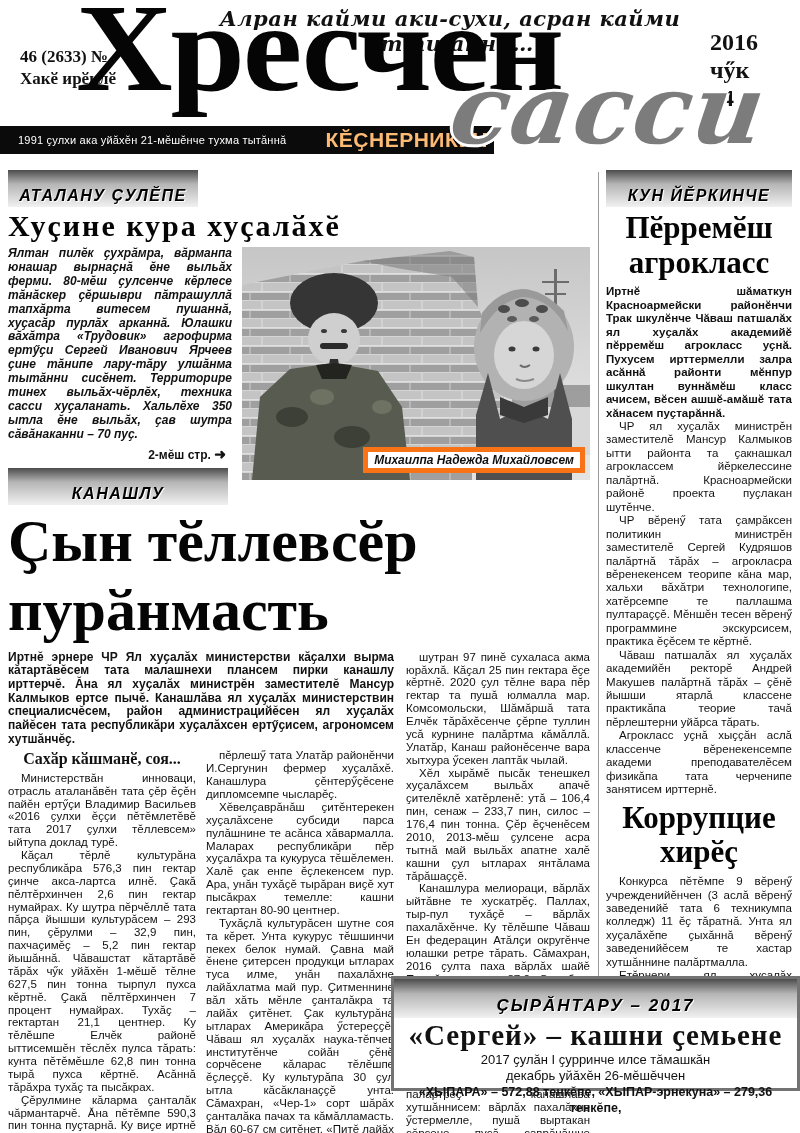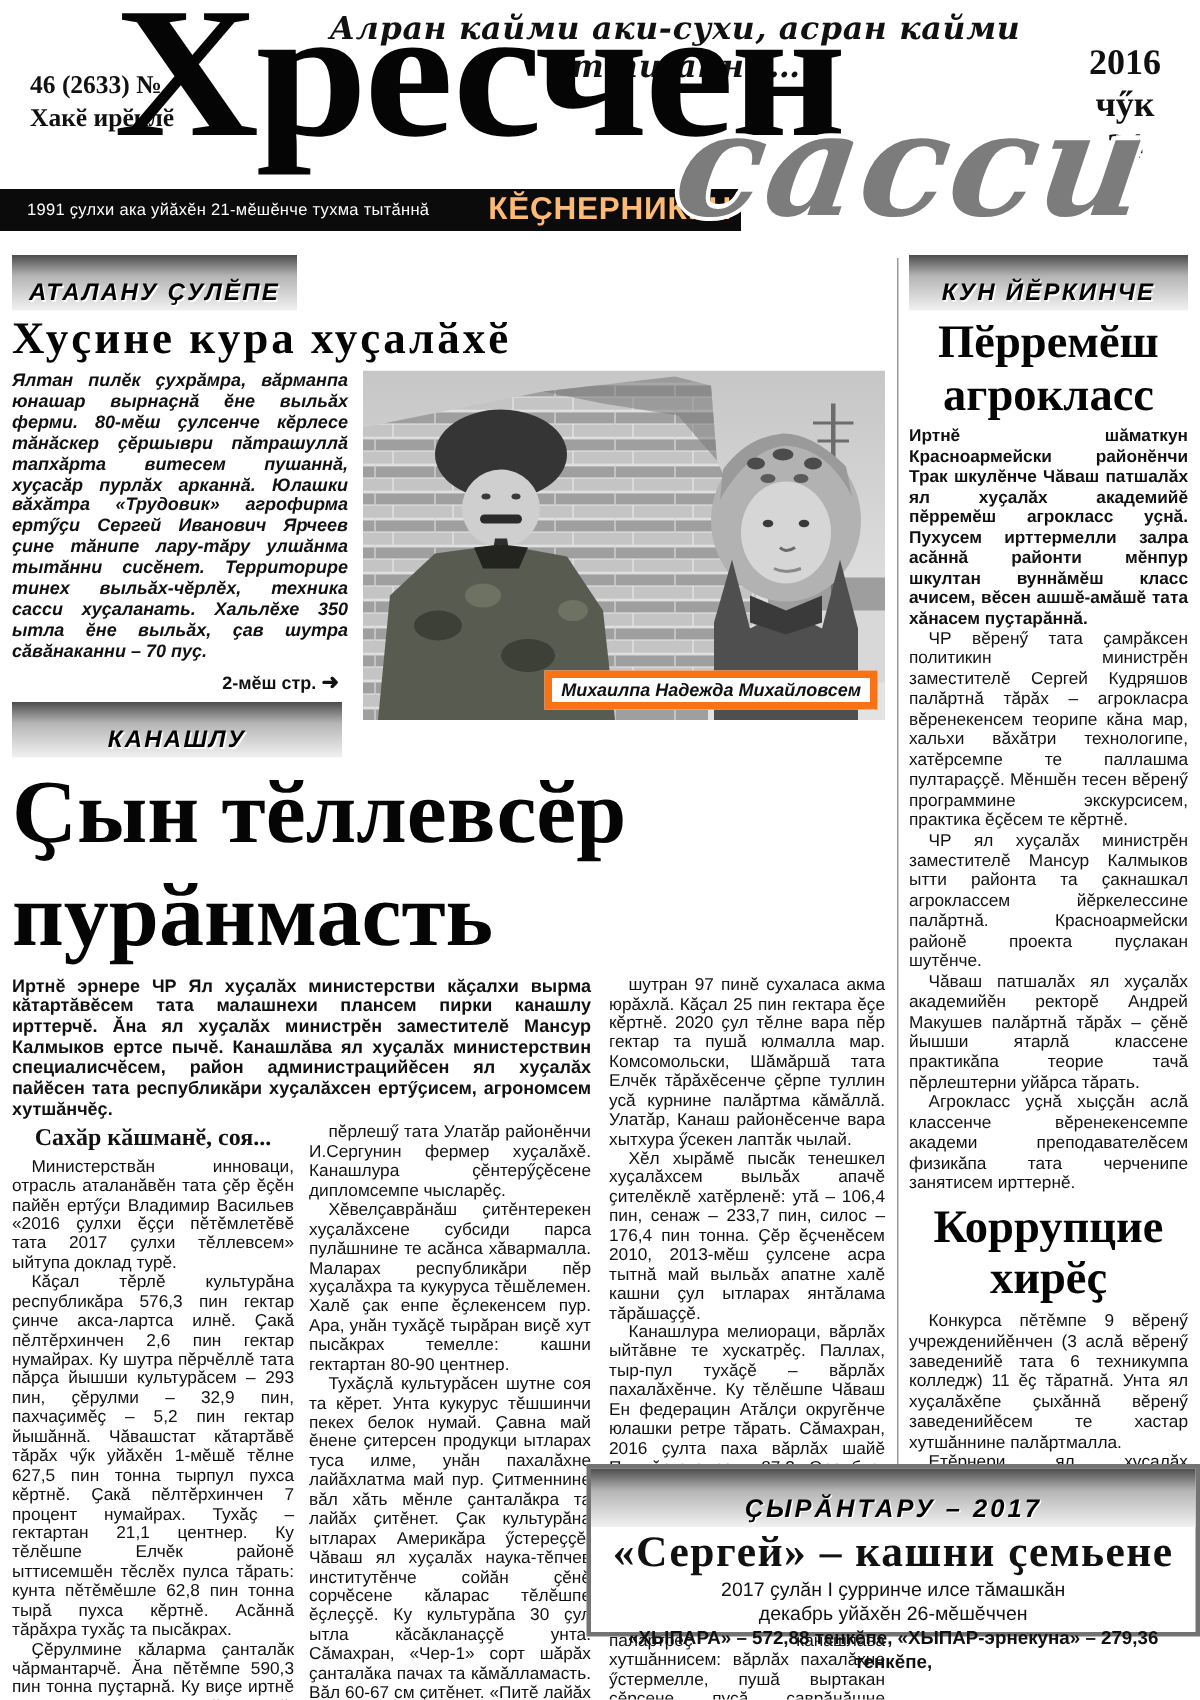--- a/index.html
+++ b/index.html
@@ -8,21 +8,21 @@
   .abs{position:absolute;}
   
   .slogan{left:185px;top:6px;width:530px;text-align:center;
           font:italic bold 21px "DejaVu Serif",serif;letter-spacing:.5px;}
   .issue{left:20px;top:46px;font:bold 17px "Liberation Serif",serif;line-height:22px;}
   .title-main{left:76px;top:-16px;font:bold 124px/1.05 "Liberation Serif",serif;
               letter-spacing:-2px;transform:scaleX(1.08);transform-origin:left top;color:#050505;}
   .title-script{left:452px;top:62px;font:italic bold 96px/1 "DejaVu Serif",serif;color:#7c7c7c;
                 transform:skewX(-8deg);letter-spacing:1px;z-index:5;
                 text-shadow:-3px 0 0 #fff,3px 0 0 #fff,0 -3px 0 #fff,0 3px 0 #fff,-2px -2px 0 #fff,2px 2px 0 #fff;}
-  .date-block{left:710px;top:28px;width:80px;text-align:center;
+  .date-block{left:710px;top:28px;width:80px;text-align:left;
               font:bold 24px/28px "Liberation Serif",serif;}
   .black-bar{left:0;top:126px;width:494px;height:28px;background:#0b0b0b;display:flex;align-items:center;z-index:1;}
   .founded{color:#fff;font-size:11px;margin-left:18px;letter-spacing:.2px;}
   .weekday{color:#fdba74;font-weight:bold;font-size:21px;margin-left:auto;margin-right:6px;letter-spacing:.5px;}
   
   .band{background:linear-gradient(180deg,#4c4c4c 0%,#b5b5b5 38%,#f1f1f1 100%);
         font:italic bold 16px "Liberation Sans",sans-serif;letter-spacing:1.5px;
         text-align:center;padding:17px 0 2px;color:#000;text-shadow:1px 1px 0 #fff;}
   
   .main-left{left:8px;top:170px;width:582px;}
@@ -189,22 +189,22 @@
   </div>
 </div>
 
 <div class="abs vline"></div>
 
 <div class="abs rcol">
   <div class="band">КУН ЙӖРКИНЧЕ</div>
 
   <h2 class="h-big h2r">Пӗрремӗш агрокласс</h2>
   <div class="rlead">Иртнӗ шӑматкун Красноармейски районӗнчи Трак шкулӗнче Чӑваш патшалӑх ял хуҫалӑх академийӗ пӗрремӗш агрокласс уҫнӑ. Пухусем ирттермелли залра асӑннӑ районти мӗнпур шкултан вуннӑмӗш класс ачисем, вӗсен ашшӗ-амӑшӗ тата хӑнасем пуҫтарӑннӑ.</div>
+  <p>ЧР ял хуҫалӑх министрӗн заместителӗ Мансур Калмыков ытти районта та ҫакнашкал агроклассем йӗркелессине палӑртнӑ. Красноармейски районӗ проекта пуҫлакан шутӗнче.</p>
   <p>ЧР вӗренӳ тата ҫамрӑксен политикин министрӗн заместителӗ Сергей Кудряшов палӑртнӑ тӑрӑх – агрокласра вӗренекенсем теорипе кӑна мар, хальхи вӑхӑтри технологипе, хатӗрсемпе те паллашма пултараҫҫӗ. Мӗншӗн тесен вӗренӳ программине экскурсисем, практика ӗҫӗсем те кӗртнӗ.</p>
-  <p>ЧР ял хуҫалӑх министрӗн заместителӗ Мансур Калмыков ытти районта та ҫакнашкал агроклассем йӗркелессине палӑртнӑ. Красноармейски районӗ проекта пуҫлакан шутӗнче.</p>
   <p>Чӑваш патшалӑх ял хуҫалӑх академийӗн ректорӗ Андрей Макушев палӑртнӑ тӑрӑх – ҫӗнӗ йышши ятарлӑ классене практикӑпа теорие тачӑ пӗрлештерни уйӑрса тӑрать.</p>
   <p>Агрокласс уҫнӑ хыҫҫӑн аслӑ классенче вӗренекенсемпе академи преподавателӗсем физикӑпа тата черченипе занятисем ирттернӗ.</p>
 
   <h2 class="h-big h2r">Коррупцие хирӗҫ</h2>
   <p>Конкурса пӗтӗмпе 9 вӗренӳ учрежденийӗнчен (3 аслӑ вӗренӳ заведенийӗ тата 6 техникумпа колледж) 11 ӗҫ тӑратнӑ. Унта ял хуҫалӑхӗпе ҫыхӑннӑ вӗренӳ заведенийӗсем те хастар хутшӑннине палӑртмалла.</p>
   <p>Етӗрнери ял хуҫалӑх техникумӗнче обществознани предметне ертсе пыракан Юрий Константинов преподаватель пӗрремӗш вырӑна тивӗҫнӗ. Унсӑр пуҫне Чӑваш патшалӑх ял хуҫалӑх академийӗн аслӑ преподавателӗ Виктор Артемьев та ҫӗнтерӳҫӗ пулса тӑнӑ.</p>
 
 </div>
 
 <div class="abs subbox">

